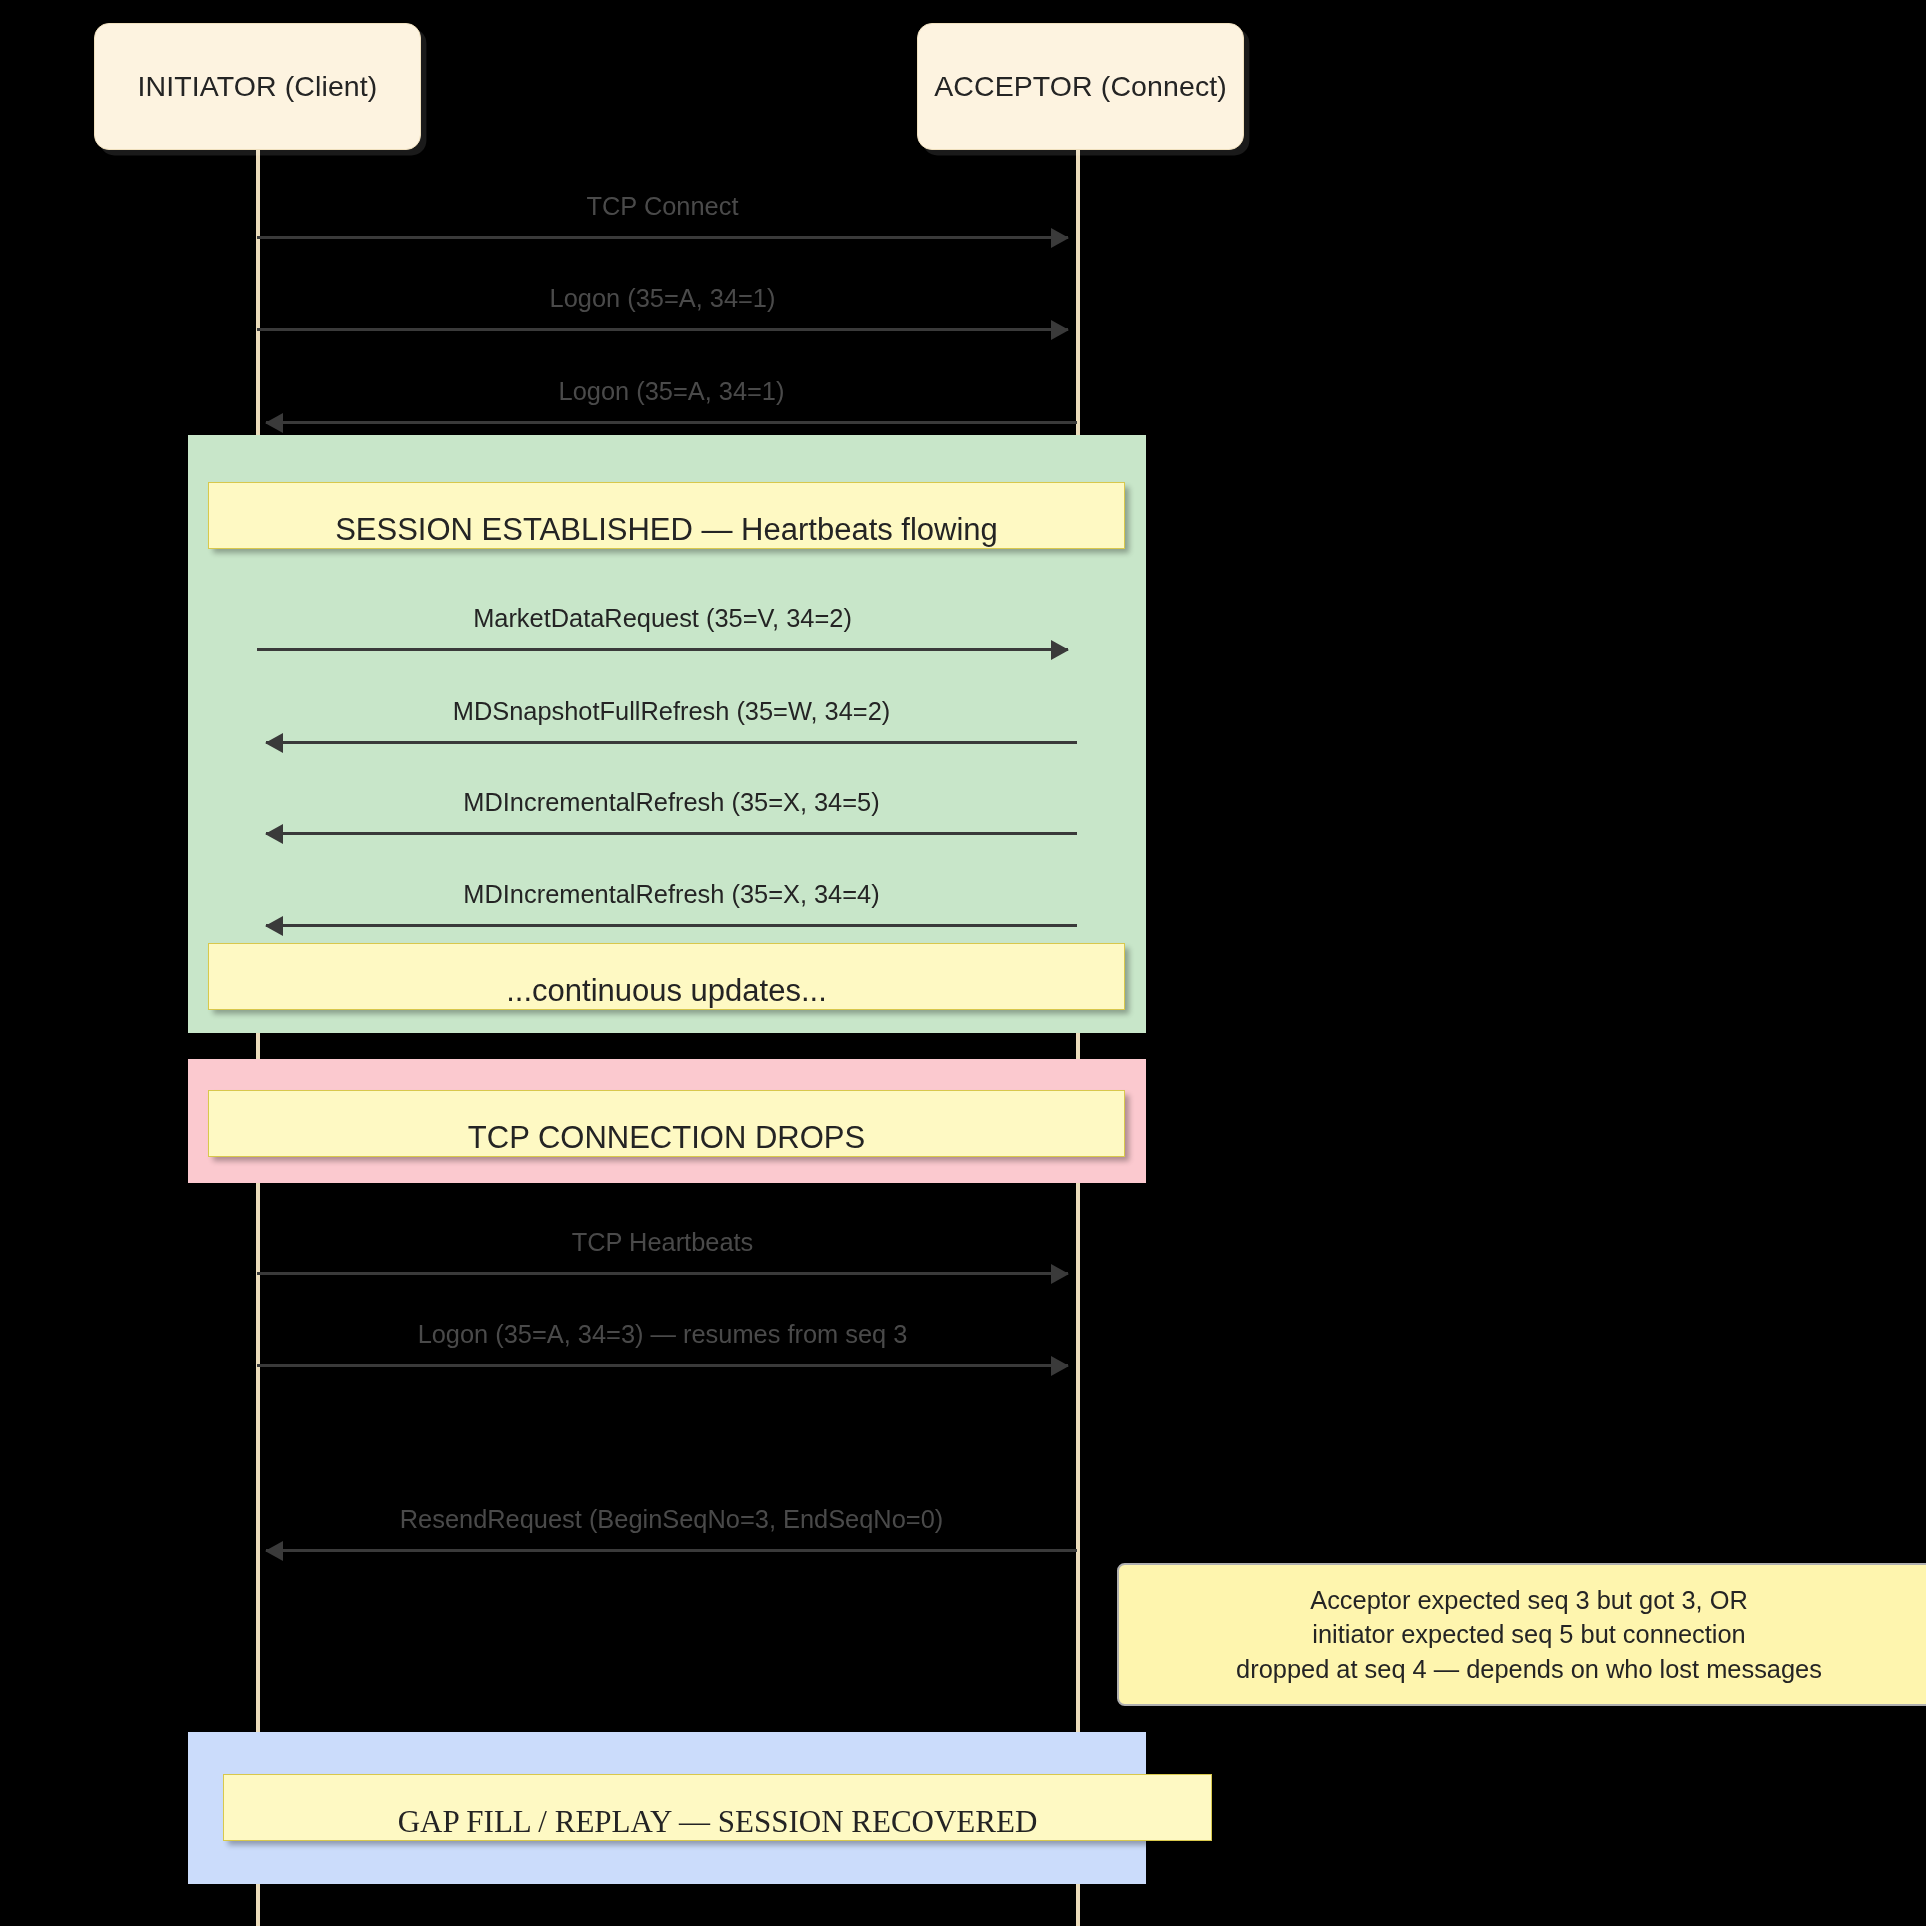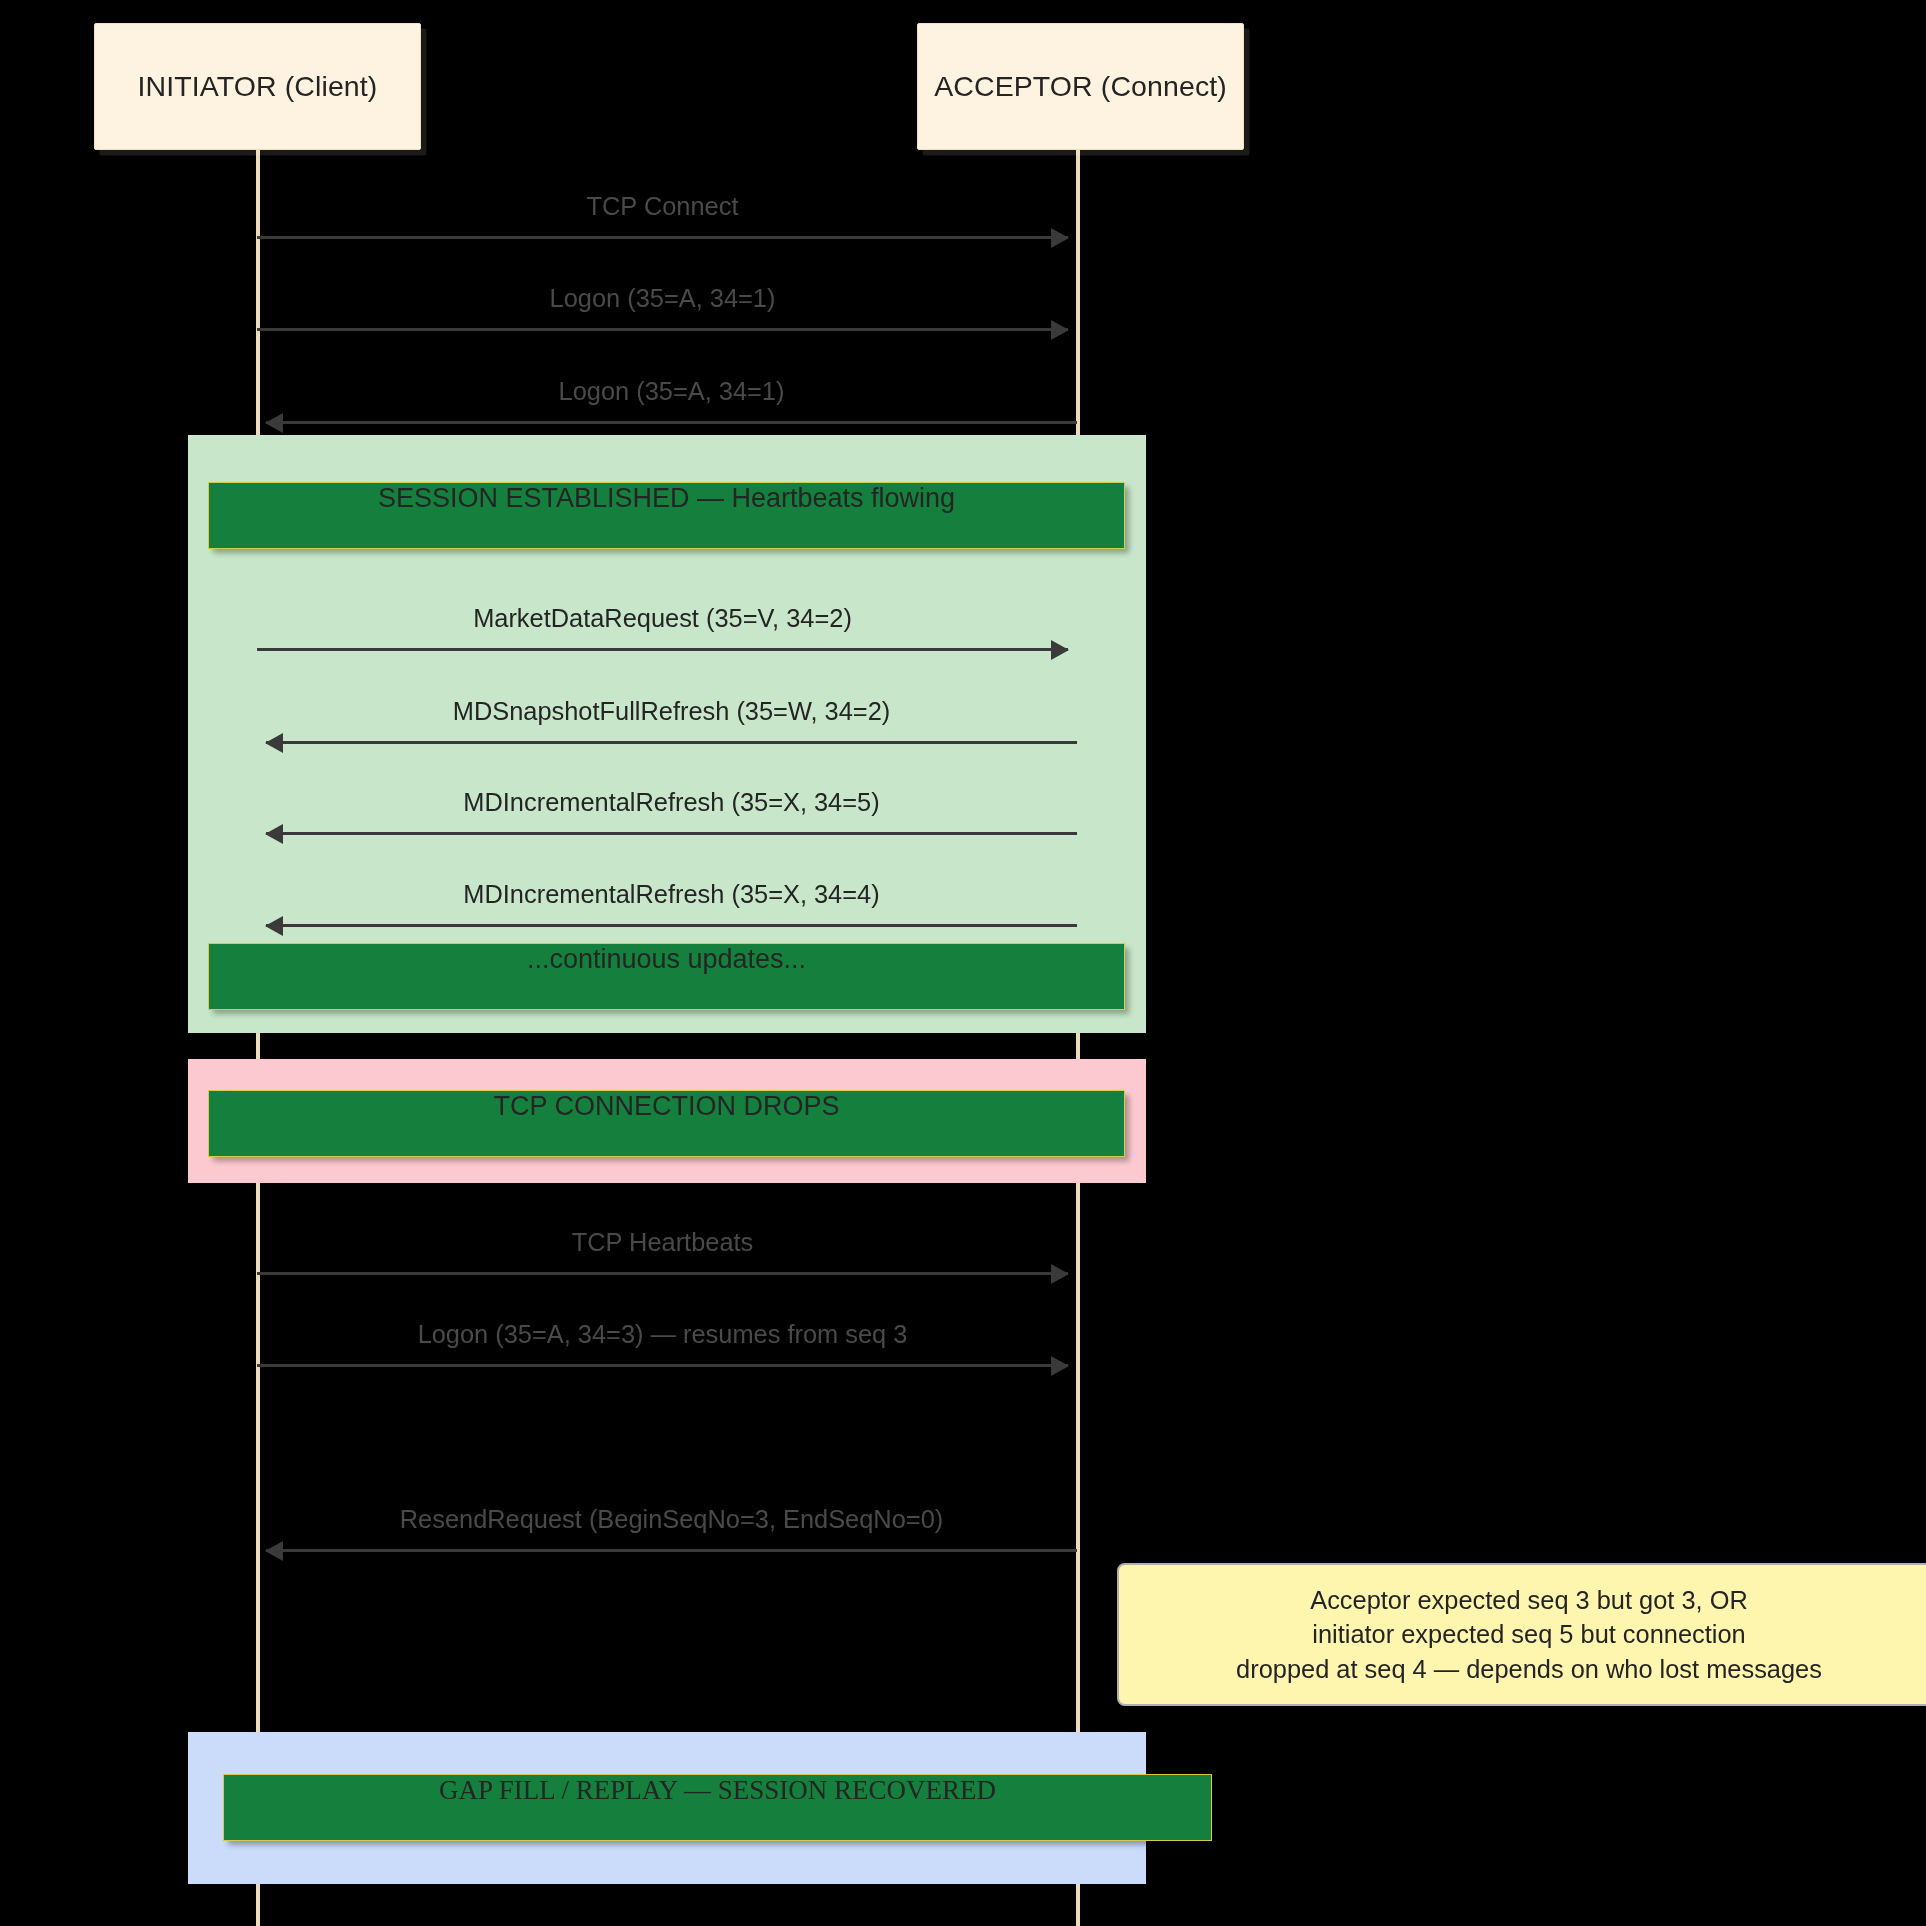--- a/index.html
+++ b/index.html
@@ -7,21 +7,21 @@
     font-family:"Liberation Sans","DejaVu Sans",sans-serif;
     width:2028px;height:2294px;position:relative;overflow:hidden;
   }
   #stage{position:absolute;left:0;top:0;width:2028px;height:2294px;}
 
   
   .participant{
     position:absolute;
     background:#FDF3E0;
     border:1.5px solid #F0E0BE;
-    border-radius:2px;
+    border-radius:15px;
     box-shadow:5.4px 5.4px 0 rgba(255,255,255,.10);
     display:flex;align-items:center;justify-content:center;
     color:#242424;
     font-size:28.5px;
     letter-spacing:0.1px;
     box-sizing:border-box;
   }
 
   
   .lifeline{
@@ -35,26 +35,26 @@
     position:absolute;
     box-sizing:border-box;
   }
   .phase.green{background:#C8E6C9;}
   .phase.pink {background:#FBC9CF;}
   .phase.blue {background:#CBDCFB;}
 
   
   .banner{
     position:absolute;
-    background:#15803d;
+    background:#fef9c3;
     border:1.5px solid #D8C84C;
     box-shadow:5.4px 5.4px 5.4px rgba(0,0,0,.30);
-    display:flex;align-items:flex-start;justify-content:center;
+    display:flex;align-items:flex-end;justify-content:center;
     color:#242424;
-    font-size:27px;
+    font-size:31px;
     box-sizing:border-box;
     text-align:center;
   }
 
   
   .sidenote{
     position:absolute;
     background:#FEF5AE;
     border:2.7px solid #AFAFAF;
     border-radius:7.7px;

